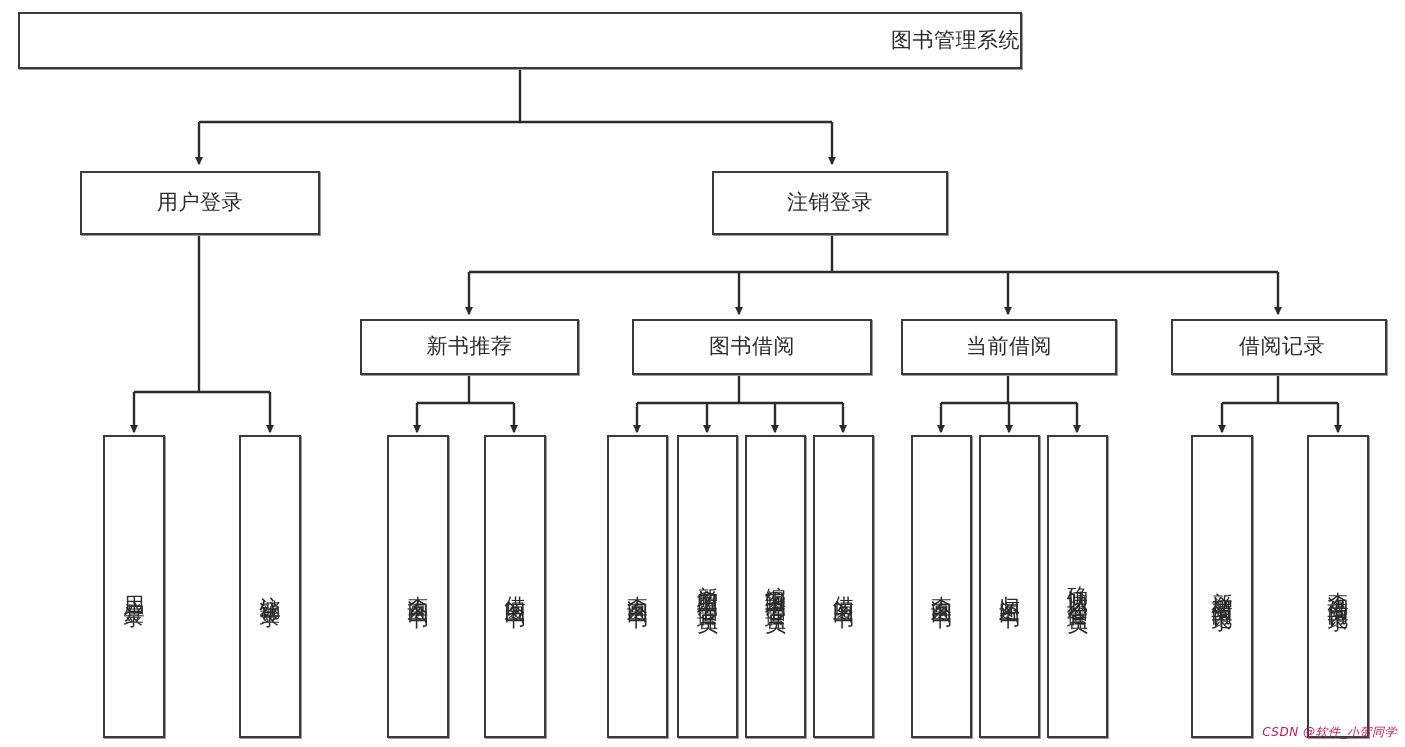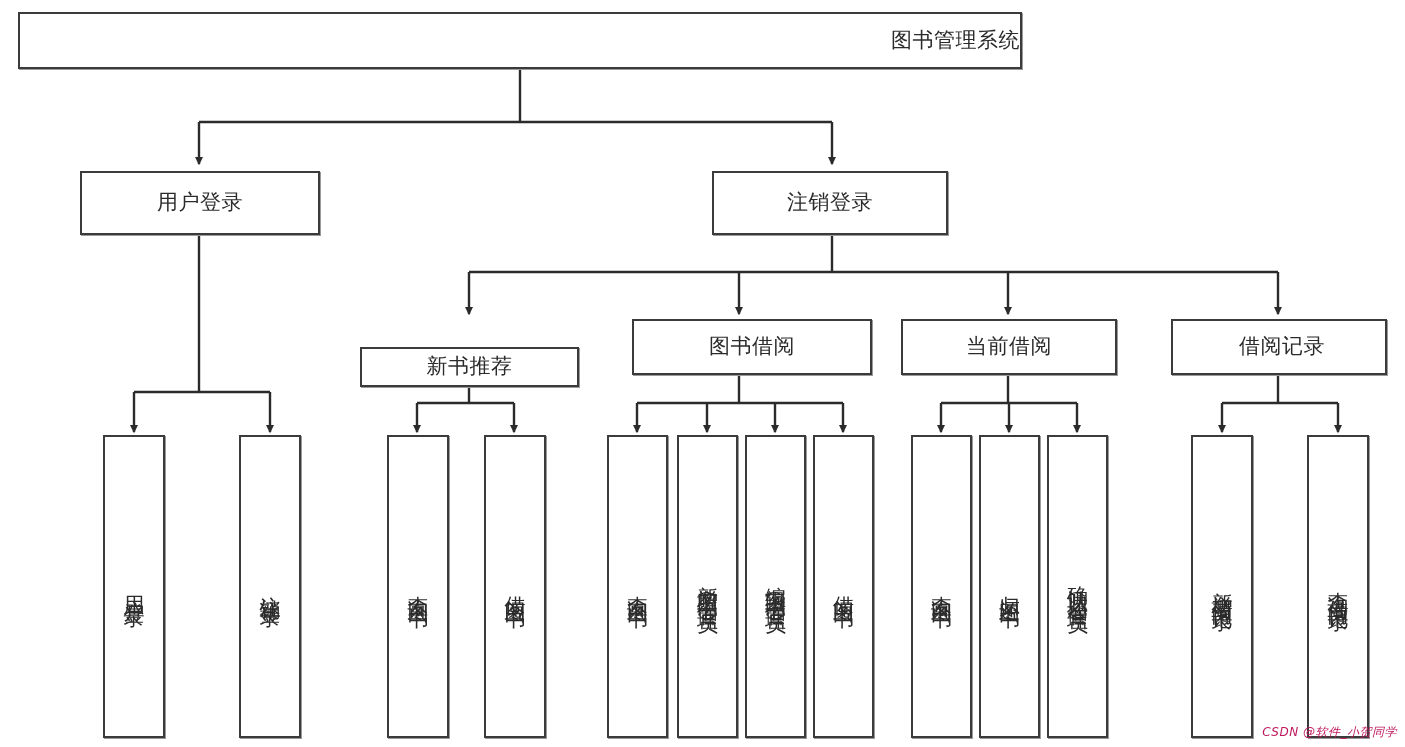--- a/index.html
+++ b/index.html
@@ -130,21 +130,21 @@
     <span>图书管理系统</span>
   </div>
 
   <div class="node horiz" style="left:80px; top:171px; width:240px; height:64px;">
     <span>用户登录</span>
   </div>
   <div class="node horiz" style="left:712px; top:171px; width:236px; height:64px;">
     <span>注销登录</span>
   </div>
 
-  <div class="node horiz" style="left:360px; top:319px; width:219px; height:40px;margin-top:28px;">
+  <div class="node horiz" style="left:360px; top:319px; width:219px; height:56px;">
     <span>新书推荐</span>
   </div>
   <div class="node horiz" style="left:632px; top:319px; width:240px; height:56px;">
     <span>图书借阅</span>
   </div>
   <div class="node horiz" style="left:901px; top:319px; width:216px; height:56px;justify-content:center;">
     <span>当前借阅</span>
   </div>
   <div class="node horiz" style="left:1171px; top:319px; width:216px; height:56px;padding-left:6px;">
     <span>借阅记录</span>

